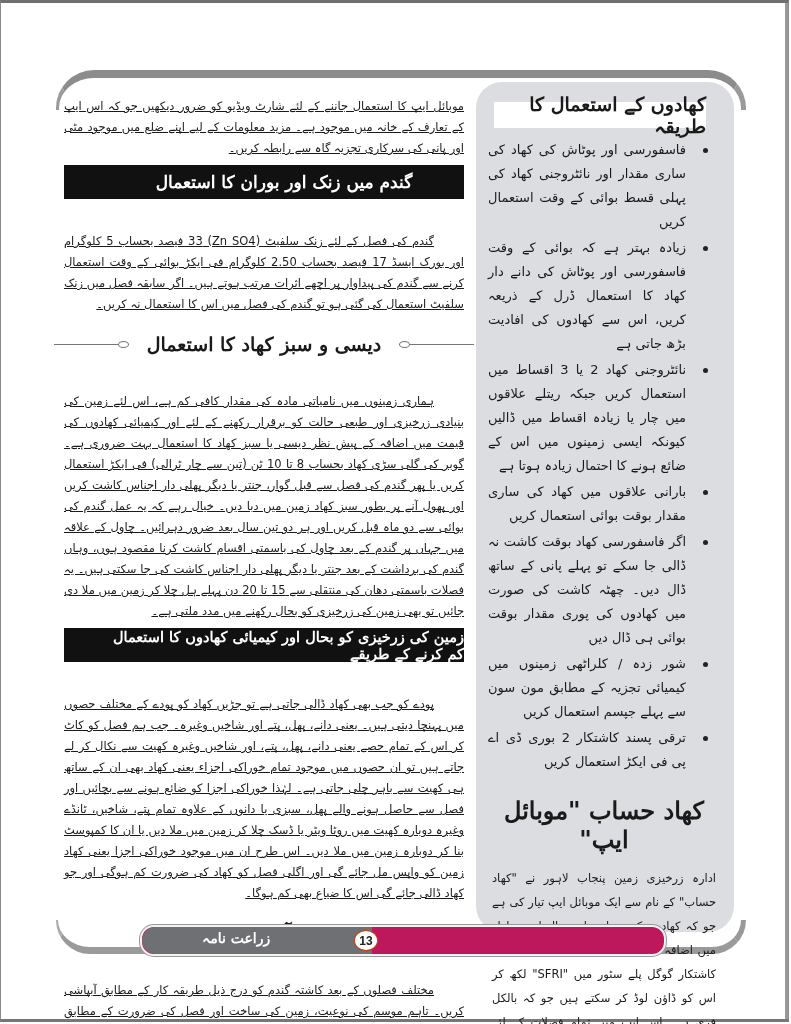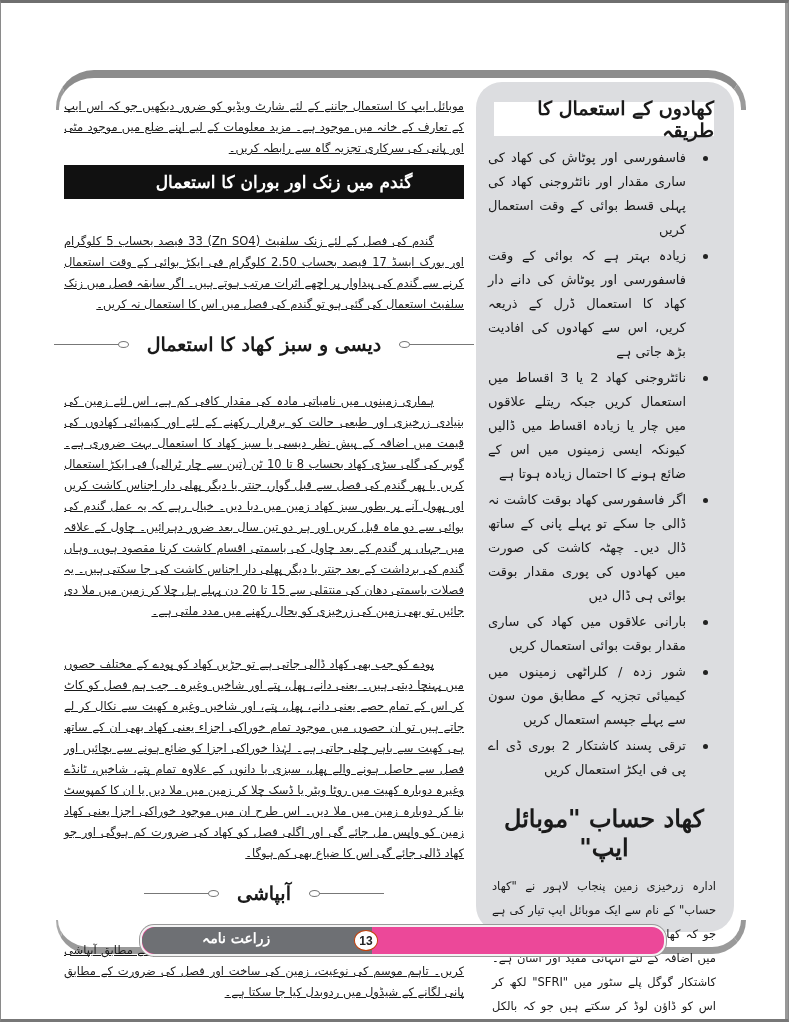--- a/index.html
+++ b/index.html
@@ -26,21 +26,21 @@
     position: absolute; left: 56px; top: 920px; width: 690px; height: 34px;
     border-bottom: 7px solid #9a9a9a; border-radius: 0 0 40px 40px;
     border-left: 2px solid #aaa; border-right: 5px solid #999; box-sizing: border-box;
   }
   
   .sidebar {
     position: absolute; left: 476px; top: 82px; width: 258px; height: 850px;
     background: #dcdde0; border-radius: 26px; box-sizing: border-box; padding: 16px 14px 0 12px;
   }
   .sidebar-title-box {
-    background: #ffffff; margin: 4px 6px 10px 6px; height: 34px; display: flex; align-items: center; justify-content: center;
+    background: #ffffff; margin: 4px 14px 10px 6px; height: 26px; display: flex; align-items: center; justify-content: center;
     font-family: "DejaVu Serif", serif; font-size: 19px; font-weight: bold; direction: rtl;
   }
   .bullets { list-style: none; margin: 0; padding: 0; direction: rtl; }
   .bullets li {
     position: relative; padding-right: 34px; font-size: 13px; line-height: 24px; text-align: justify; margin-bottom: 2px;
   }
   .bullets li .dot {
     position: absolute; right: 12px; top: 10px; width: 5px; height: 5px; border-radius: 50%; background: #222;
   }
   .app-heading {
@@ -60,21 +60,21 @@
     display: flex; align-items: center; justify-content: center; gap: 18px; margin: 14px 0 10px 0; height: 30px;
   }
   .orn-line { flex: 0 0 75px; height: 1px; background: #777; position: relative; }
   .orn-line .knot { position: absolute; top: -3px; width: 9px; height: 5px; border: 1px solid #777; border-radius: 50%; background: #fff; }
   .orn-line.right .knot { left: 0; }
   .orn-line.left .knot { right: 0; }
   .orn-title { font-family: "DejaVu Serif", serif; font-size: 19px; font-weight: bold; white-space: nowrap; }
   
   .footer-bar {
     position: absolute; left: 140px; top: 925px; width: 522px; height: 27px; border-radius: 14px;
-    background: #ec4899; border: 2px solid #f3f3f3; box-shadow: 0 0 0 1px #999; overflow: hidden;
+    background: #be185d; border: 2px solid #f3f3f3; box-shadow: 0 0 0 1px #999; overflow: hidden;
   }
   .footer-left {
     position: absolute; left: 0; top: 0; width: 230px; height: 100%; background: #6e7074; border-radius: 14px 0 0 14px;
   }
   .footer-title {
     position: absolute; left: 60px; top: 3px; color: #ffffff; font-family: "DejaVu Serif", serif; font-weight: bold; font-size: 14px; direction: rtl;
   }
   .page-num {
     position: absolute; left: 212px; top: 3px; width: 22px; height: 19px; border-radius: 50%;
     background: #ffffff; color: #222; font-size: 12px; font-weight: bold; display: flex; align-items: center; justify-content: center;
@@ -87,22 +87,22 @@
 <div class="page-border"></div>
 <div class="top-arc"></div>
 <div class="bottom-arc"></div>
 
 <aside class="sidebar">
   <div class="sidebar-title-box">کھادوں کے استعمال کا طریقہ</div>
   <ul class="bullets">
     <li><span class="dot"></span><span>فاسفورسی اور پوٹاش کی کھاد کی ساری مقدار اور نائٹروجنی کھاد کی پہلی قسط بوائی کے وقت استعمال کریں</span></li>
     <li><span class="dot"></span><span>زیادہ بہتر ہے کہ بوائی کے وقت فاسفورسی اور پوٹاش کی دانے دار کھاد کا استعمال ڈرل کے ذریعہ کریں، اس سے کھادوں کی افادیت بڑھ جاتی ہے</span></li>
     <li><span class="dot"></span><span>نائٹروجنی کھاد 2 یا 3 اقساط میں استعمال کریں جبکہ ریتلے علاقوں میں چار یا زیادہ اقساط میں ڈالیں کیونکہ ایسی زمینوں میں اس کے ضائع ہونے کا احتمال زیادہ ہوتا ہے</span></li>
+    <li><span class="dot"></span><span>بارانی علاقوں میں کھاد کی ساری مقدار بوقت بوائی استعمال کریں</span></li>
     <li><span class="dot"></span><span>اگر فاسفورسی کھاد بوقت کاشت نہ ڈالی جا سکے تو پہلے پانی کے ساتھ ڈال دیں۔ چھٹہ کاشت کی صورت میں کھادوں کی پوری مقدار بوقت بوائی ہی ڈال دیں</span></li>
-    <li><span class="dot"></span><span>بارانی علاقوں میں کھاد کی ساری مقدار بوقت بوائی استعمال کریں</span></li>
     <li><span class="dot"></span><span>شور زدہ / کلراٹھی زمینوں میں کیمیائی تجزیہ کے مطابق مون سون سے پہلے جپسم استعمال کریں</span></li>
     <li><span class="dot"></span><span>ترقی پسند کاشتکار 2 بوری ڈی اے پی فی ایکڑ استعمال کریں</span></li>
   </ul>
   <div class="app-heading">کھاد حساب "موبائل ایپ"</div>
   <p class="app-text">ادارہ زرخیزی زمین پنجاب لاہور نے "کھاد حساب" کے نام سے ایک موبائل ایپ تیار کی ہے جو کہ کھادوں کے متوازن استعمال اور پیداوار میں اضافہ کے لئے انتہائی مفید اور آسان ہے۔ کاشتکار گوگل پلے سٹور میں "SFRI" لکھ کر اس کو ڈاؤن لوڈ کر سکتے ہیں جو کہ بالکل فری ہے۔ اس ایپ میں تمام فصلات کے لئے سفارش کردہ کھادوں سے متعلق معلومات موجود ہیں۔ زمین کی تجزیاتی رپورٹ ہے یا نہیں، دونوں صورتوں میں یہ ایپ کھاد کی مطلوبہ مقدار بتاتی ہے۔ کاشتکار "کھاد حساب" موبائل ایپ کے ذریعے اپنے وسائل کے مطابق متوازن کھادوں کا حساب لگا کر ان کے استعمال سے پیداوار اور منافع میں اضافہ کر سکتے ہیں۔</p>
 </aside>
 
 <main class="main">
   <p class="para">موبائل ایپ کا استعمال جاننے کے لئے شارٹ ویڈیو کو ضرور دیکھیں جو کہ اس ایپ کے تعارف کے خانہ میں موجود ہے۔ مزید معلومات کے لیے اپنے ضلع میں موجود مٹی اور پانی کی سرکاری تجزیہ گاہ سے رابطہ کریں۔</p>
 
@@ -113,20 +113,21 @@
     <span class="orn-line right">
         <span class="knot"></span>
       </span>
     <span class="orn-title">دیسی و سبز کھاد کا استعمال</span>
     <span class="orn-line left">
         <span class="knot"></span>
       </span>
   </div>
   <p class="para indent">ہماری زمینوں میں نامیاتی مادہ کی مقدار کافی کم ہے، اس لئے زمین کی بنیادی زرخیزی اور طبعی حالت کو برقرار رکھنے کے لئے اور کیمیائی کھادوں کی قیمت میں اضافہ کے پیش نظر دیسی یا سبز کھاد کا استعمال بہت ضروری ہے۔ گوبر کی گلی سڑی کھاد بحساب 8 تا 10 ٹن (تین سے چار ٹرالی) فی ایکڑ استعمال کریں یا پھر گندم کی فصل سے قبل گوار، جنتر یا دیگر پھلی دار اجناس کاشت کریں اور پھول آنے پر بطور سبز کھاد زمین میں دبا دیں۔ خیال رہے کہ یہ عمل گندم کی بوائی سے دو ماہ قبل کریں اور ہر دو تین سال بعد ضرور دہرائیں۔ چاول کے علاقہ میں جہاں پر گندم کے بعد چاول کی باسمتی اقسام کاشت کرنا مقصود ہوں، وہاں گندم کی برداشت کے بعد جنتر یا دیگر پھلی دار اجناس کاشت کی جا سکتی ہیں۔ یہ فصلات باسمتی دھان کی منتقلی سے 15 تا 20 دن پہلے ہل چلا کر زمین میں ملا دی جائیں تو بھی زمین کی زرخیزی کو بحال رکھنے میں مدد ملتی ہے۔</p>
 
+  <div class="black-banner wide">زمین کی زرخیزی کو بحال اور کیمیائی کھادوں کا استعمال کم کرنے کے طریقے</div>
   <p class="para indent">پودے کو جب بھی کھاد ڈالی جاتی ہے تو جڑیں کھاد کو پودے کے مختلف حصوں میں پہنچا دیتی ہیں۔ یعنی دانے، پھل، پتے اور شاخیں وغیرہ۔ جب ہم فصل کو کاٹ کر اس کے تمام حصے یعنی دانے، پھل، پتے، اور شاخیں وغیرہ کھیت سے نکال کر لے جاتے ہیں تو ان حصوں میں موجود تمام خوراکی اجزاء یعنی کھاد بھی ان کے ساتھ ہی کھیت سے باہر چلی جاتی ہے۔ لہٰذا خوراکی اجزا کو ضائع ہونے سے بچائیں اور فصل سے حاصل ہونے والے پھل، سبزی یا دانوں کے علاوہ تمام پتے، شاخیں، ٹانڈے وغیرہ دوبارہ کھیت میں روٹا ویٹر یا ڈسک چلا کر زمین میں ملا دیں یا ان کا کمپوسٹ بنا کر دوبارہ زمین میں ملا دیں۔ اس طرح ان میں موجود خوراکی اجزا یعنی کھاد زمین کو واپس مل جائے گی اور اگلی فصل کو کھاد کی ضرورت کم ہوگی اور جو کھاد ڈالی جائے گی اس کا ضیاع بھی کم ہوگا۔</p>
 
   <div class="ornament-heading">
     <span class="orn-line right">
         <span class="knot"></span>
       </span>
     <span class="orn-title">آبپاشی</span>
     <span class="orn-line left">
         <span class="knot"></span>
       </span>

